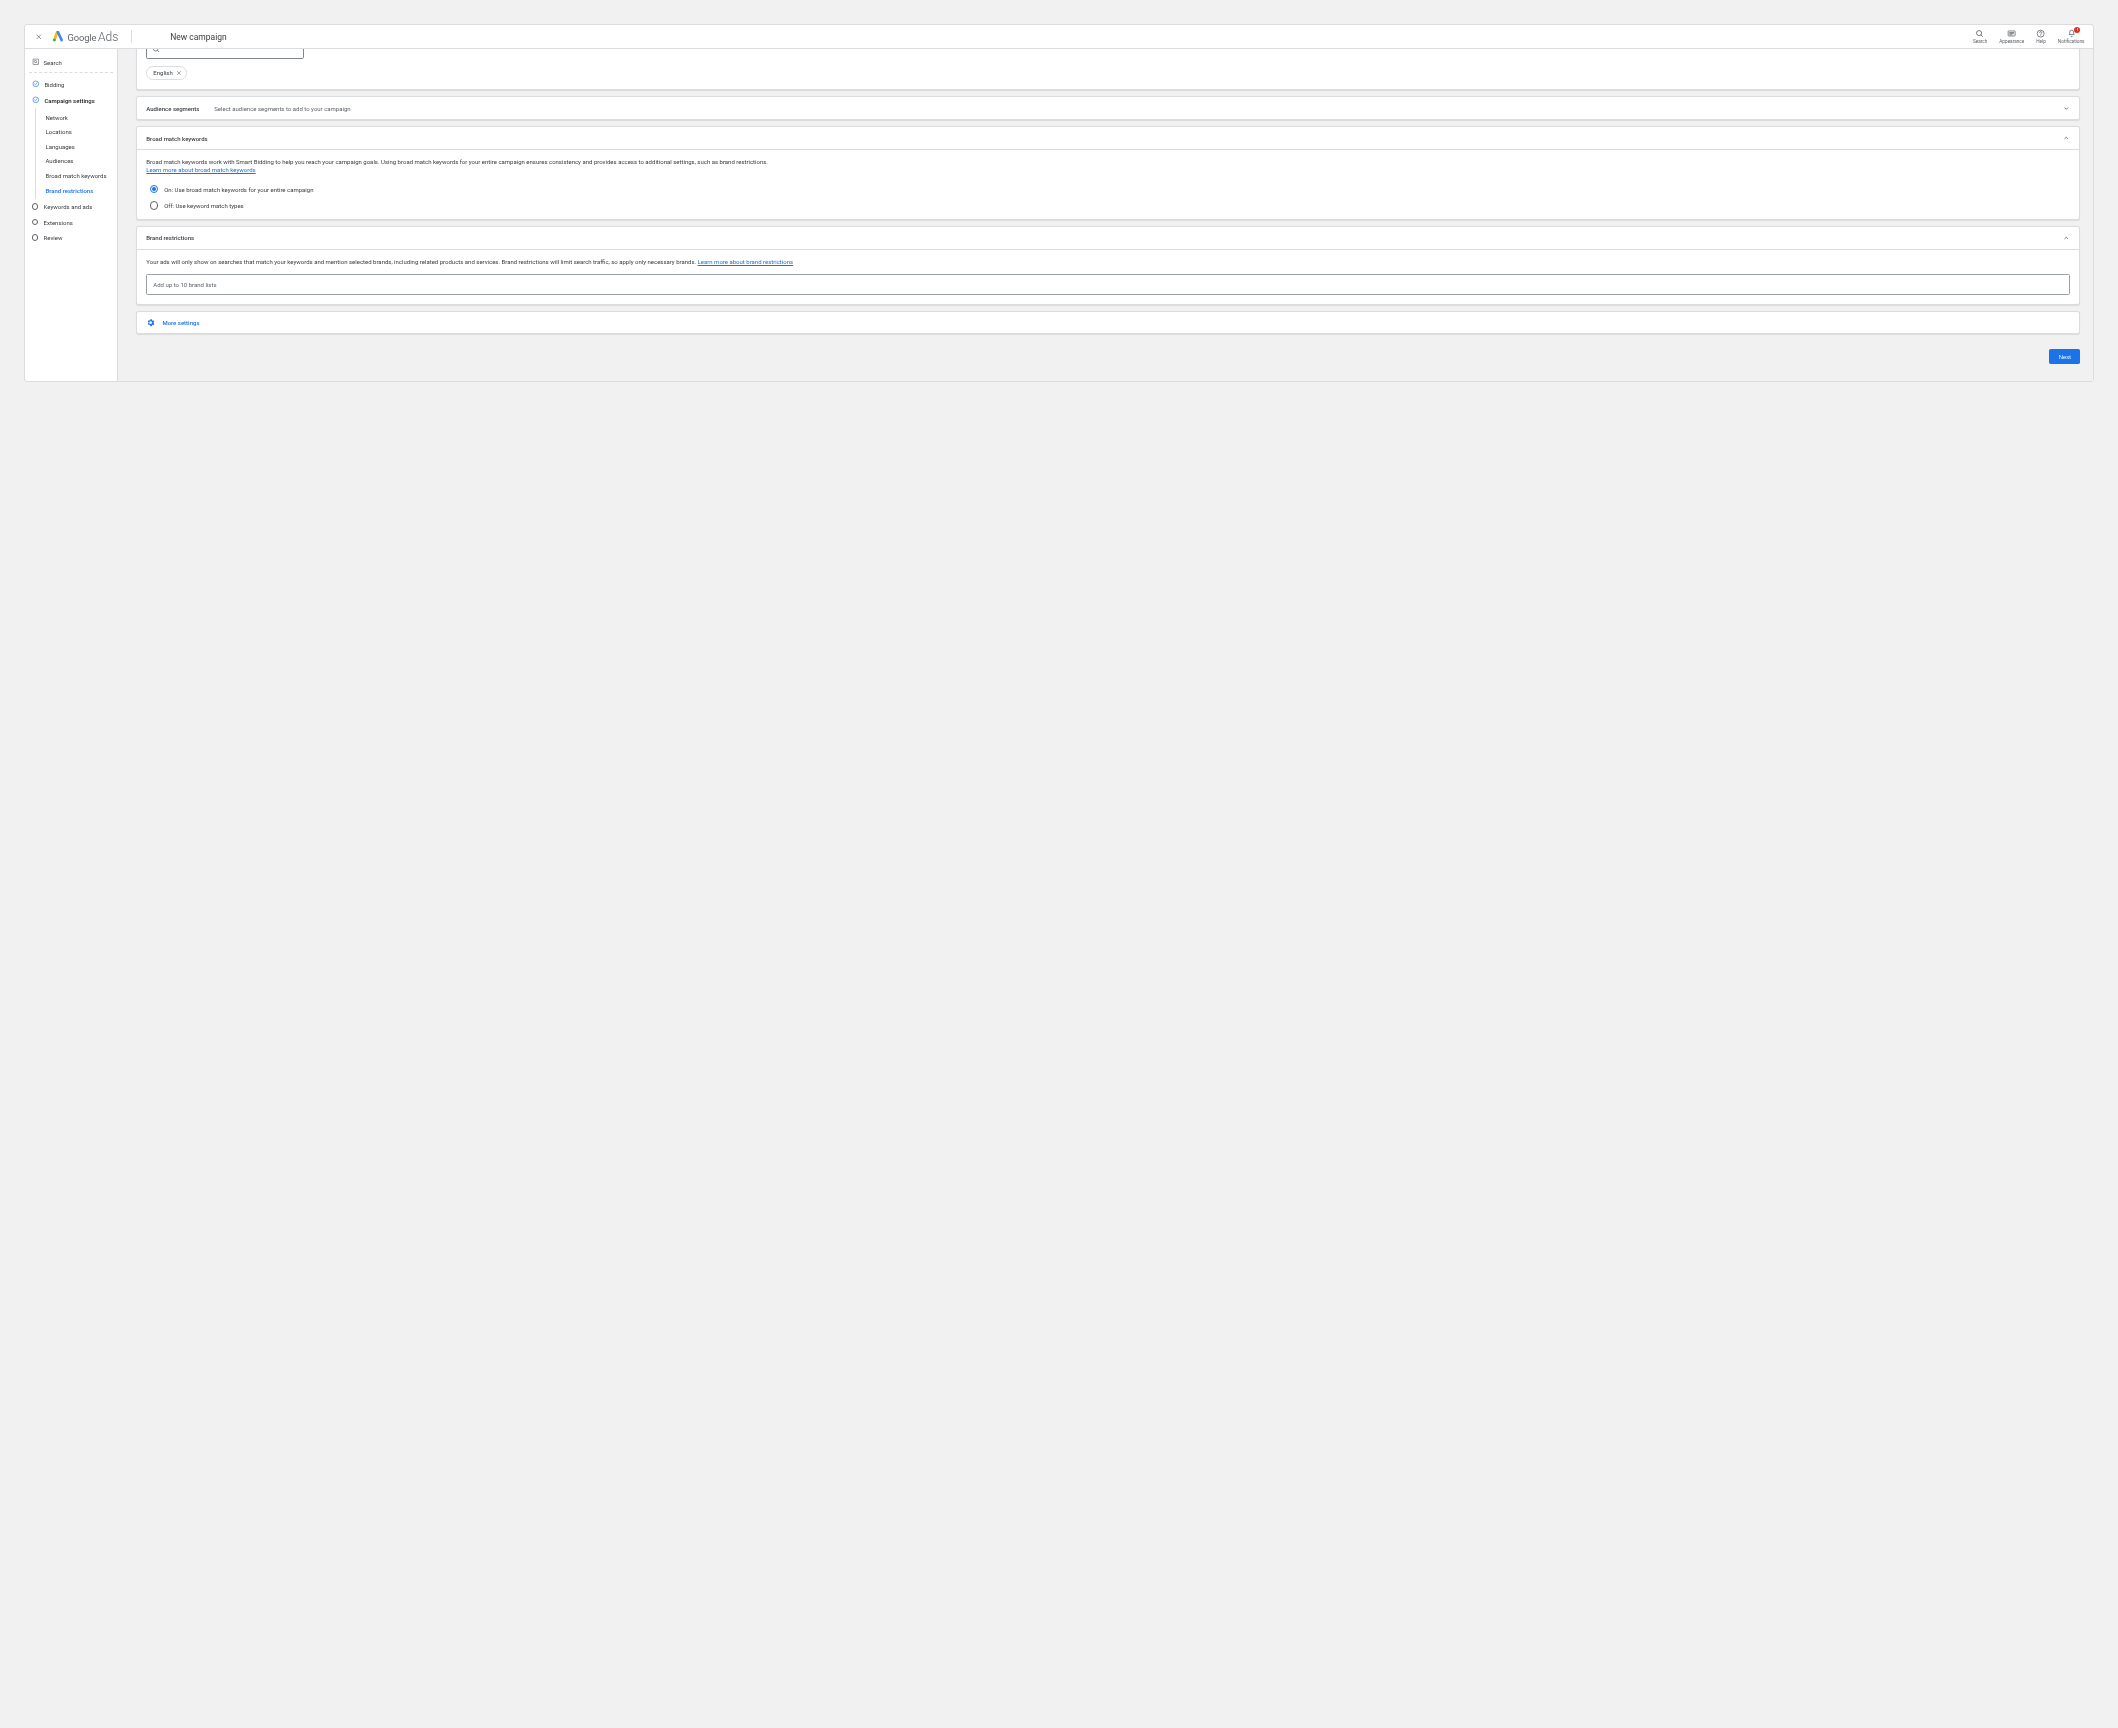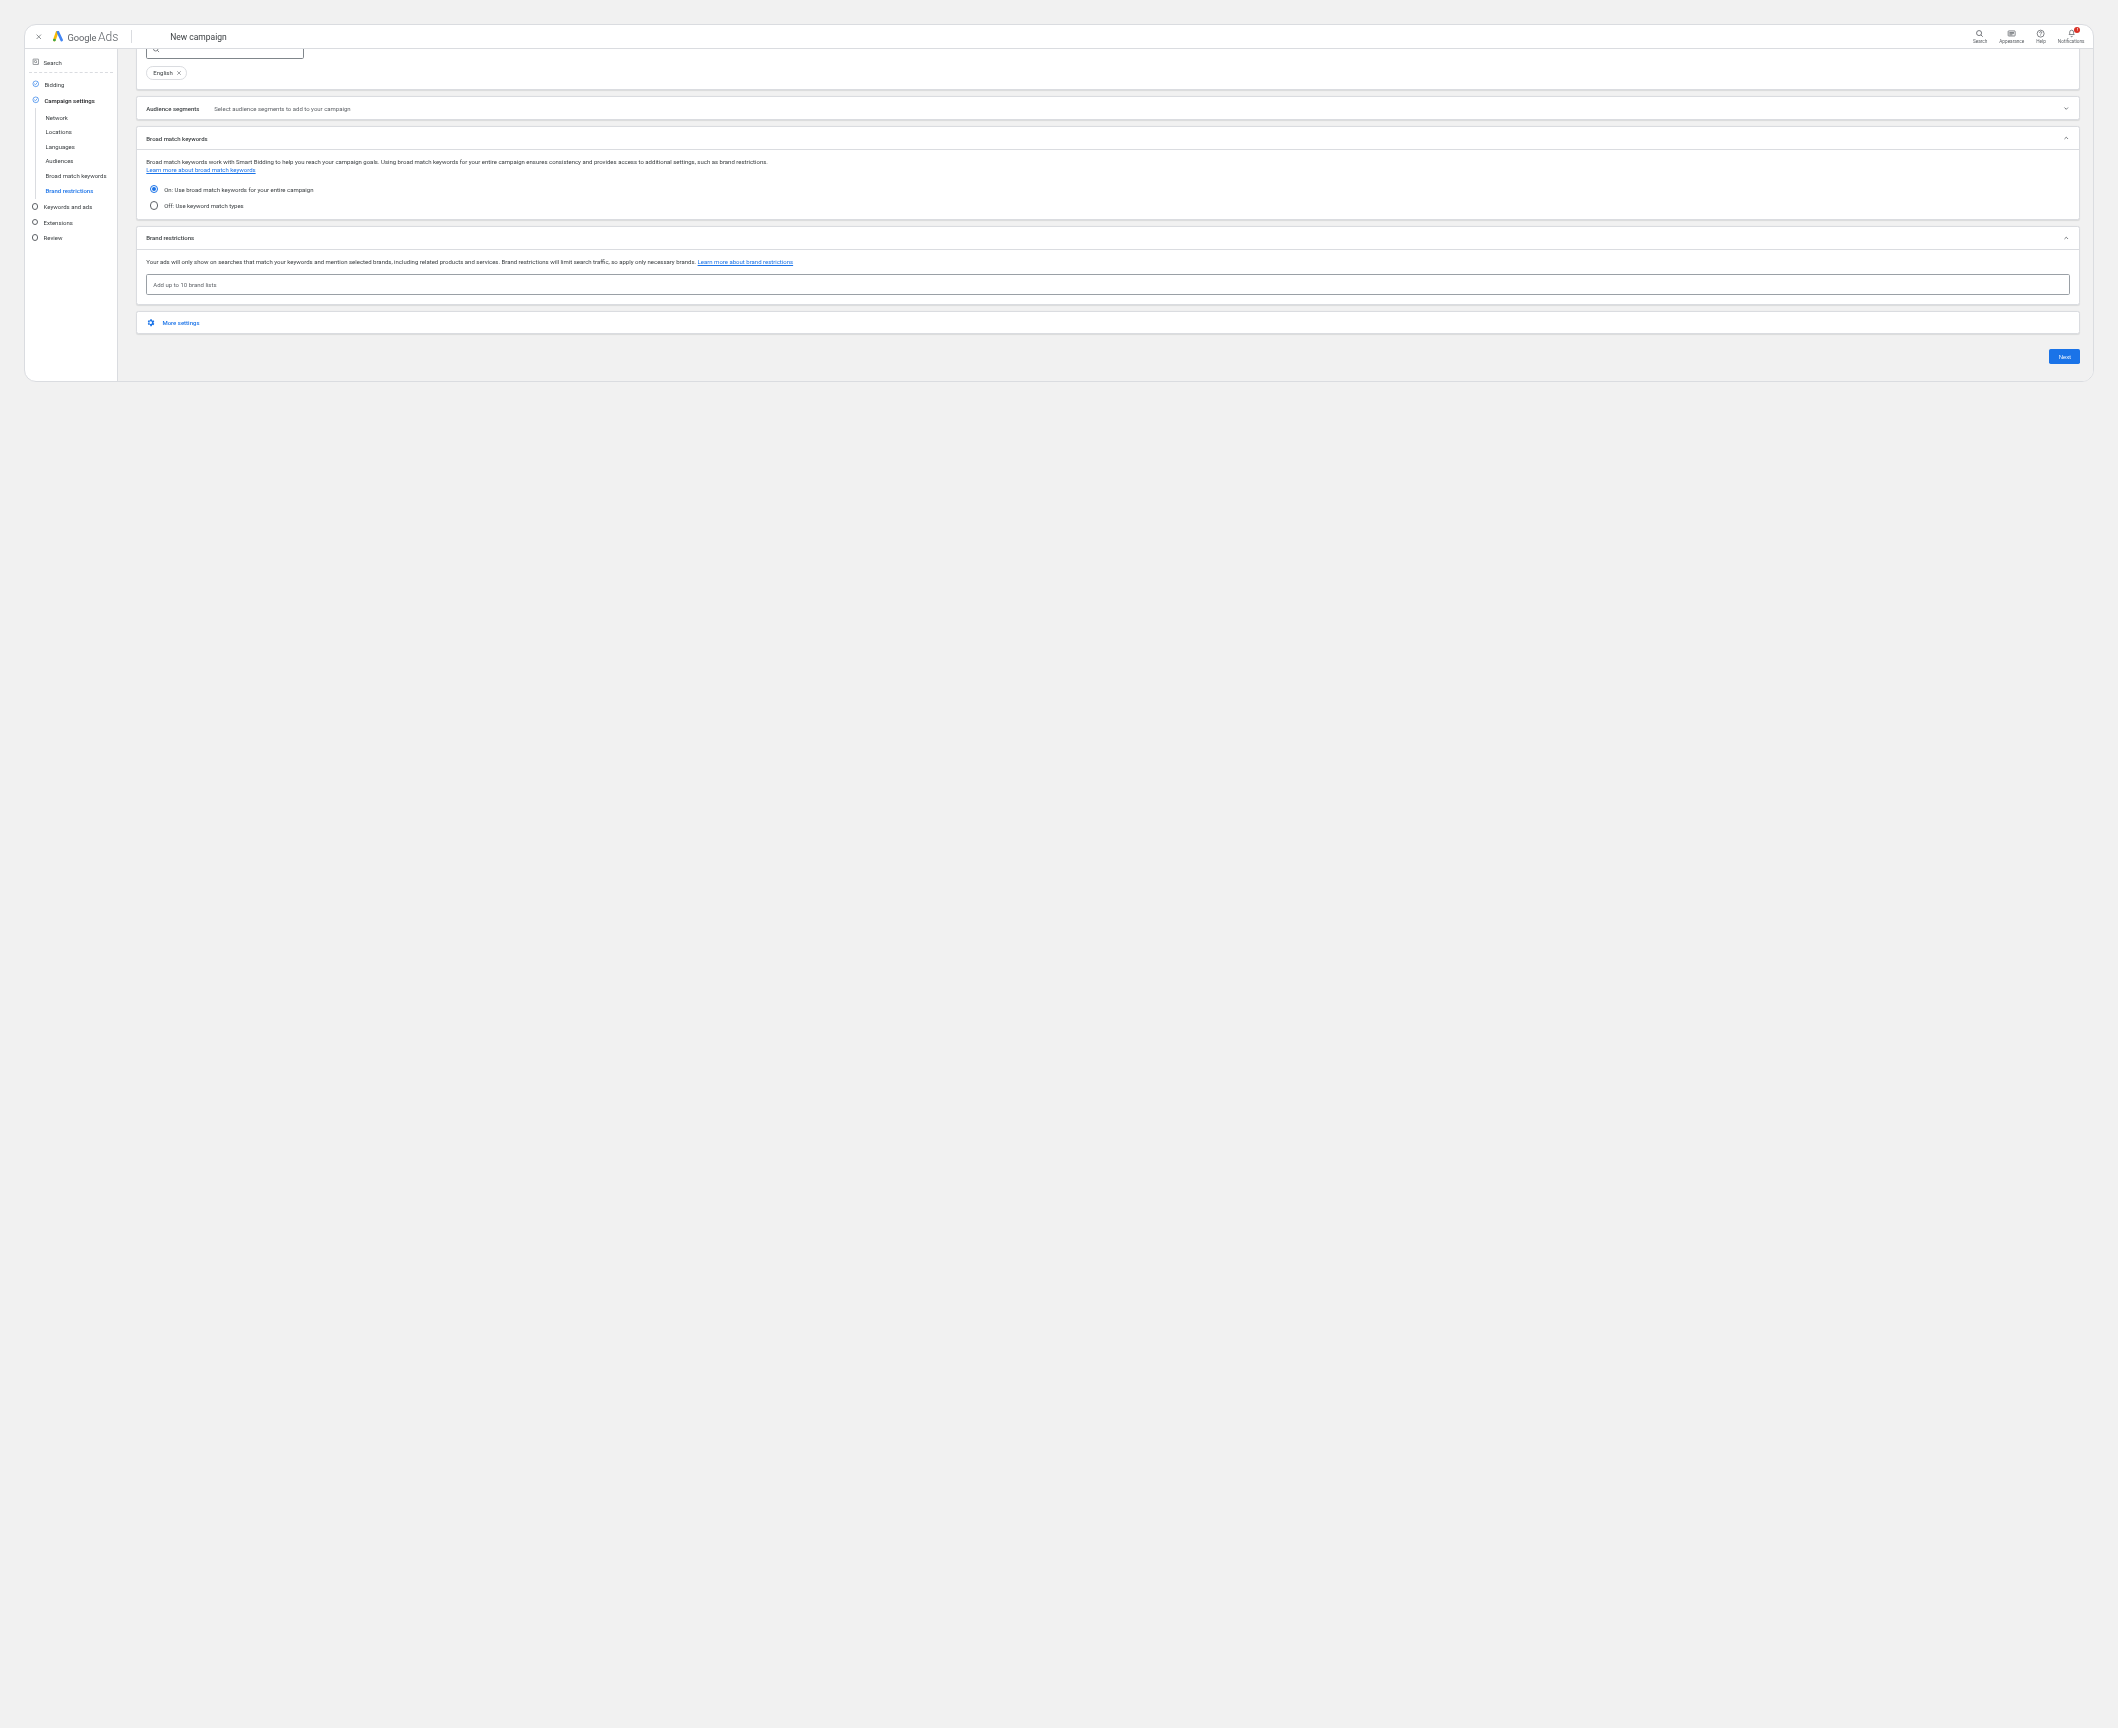--- a/index.html
+++ b/index.html
@@ -7,21 +7,21 @@
   body {
     font-family: Roboto, "Helvetica Neue", Arial, sans-serif;
     background: #f1f1f1;
     padding: 24px;
     color: #3c4043;
     font-size: 6px;
   }
   .app-window {
     background: #fff;
     border: 0.4px solid #dadce0;
-    border-radius: 12px;
+    border-radius: 3px;
     overflow: hidden;
   }
   
   .header {
     display: flex;
     align-items: center;
     border-bottom: 0.4px solid #dadce0;
     height: 24px;
     padding: 0 5.1px 0 5.1px;
   }

